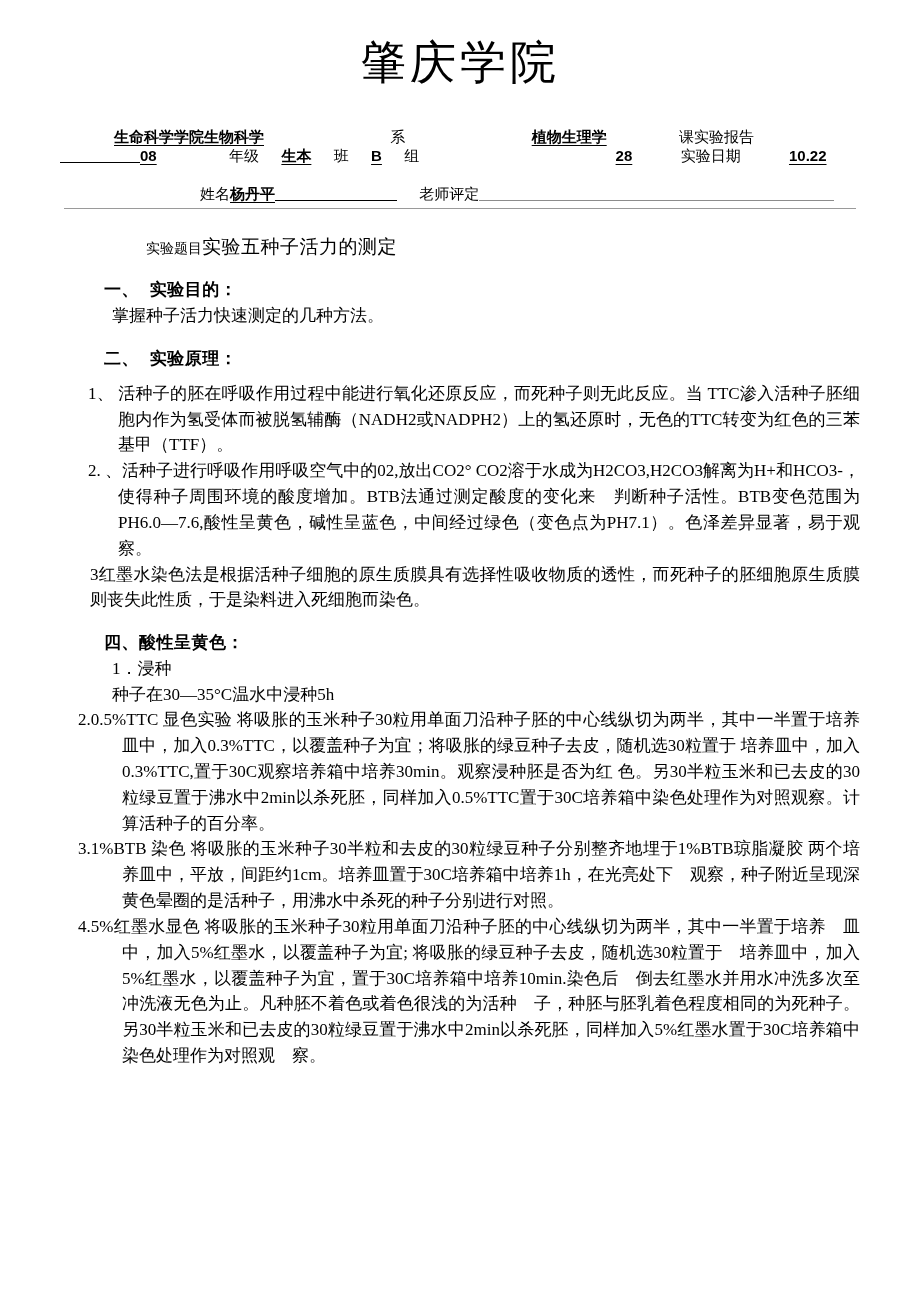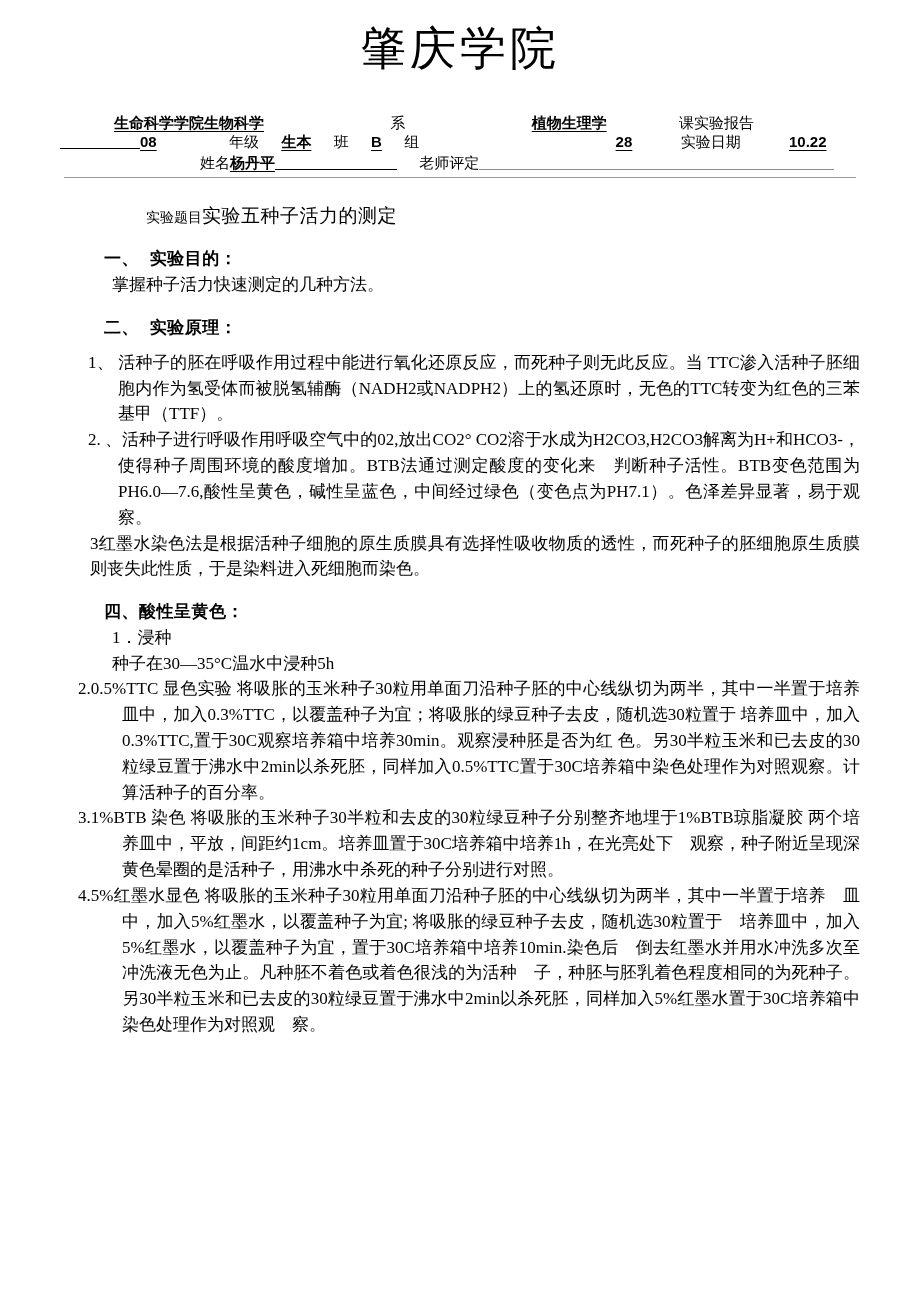--- a/index.html
+++ b/index.html
@@ -14,21 +14,21 @@
     font-family: "Liberation Serif", "DejaVu Serif", serif;
     color: #000000;
     overflow: hidden;
   }
 
   .page {
     position: relative;
     width: 920px;
     height: 1302px;
     box-sizing: border-box;
-    padding: 0 60px;
+    padding: 14px 60px;
   }
 
   
   .doc-title {
     text-align: center;
     font-family: "Liberation Serif", "DejaVu Serif", serif;
     font-size: 46px;
     line-height: 1;
     letter-spacing: 4px;
     padding-top: 26px;
@@ -37,21 +37,21 @@
 
   
   .hdr {
     position: relative;
     font-family: "Liberation Sans", "DejaVu Sans", sans-serif;
     font-size: 15px;
     white-space: nowrap;
   }
   .hdr-line1 { margin-top: 42px; padding-left: 54px; }
   .hdr-line2 { padding-left: 0px; }
-  .hdr-line3 { margin-top: 2px; padding-left: 140px; }
+  .hdr-line3 { margin-top: 19px; padding-left: 140px; }
 
   .f-b   { font-weight: bold; }
   .ul    { text-decoration: underline; text-underline-offset: 3px; }
   .u-blank {
     display: inline-block;
     border-bottom: 1.5px solid #000;
     height: 15px;
     vertical-align: -2px;
   }
   .u-thin {

